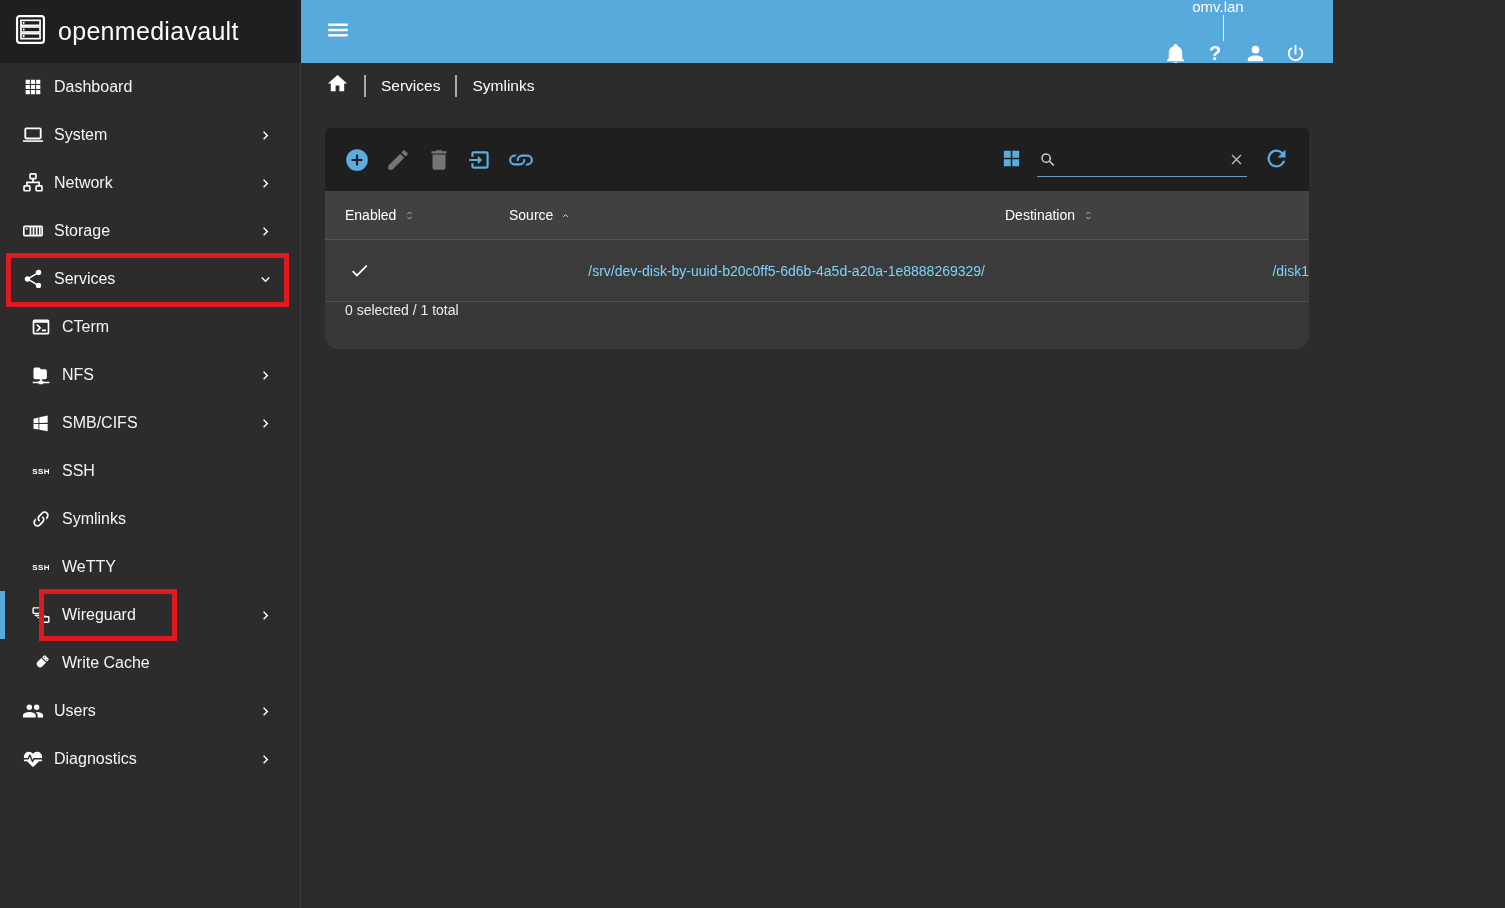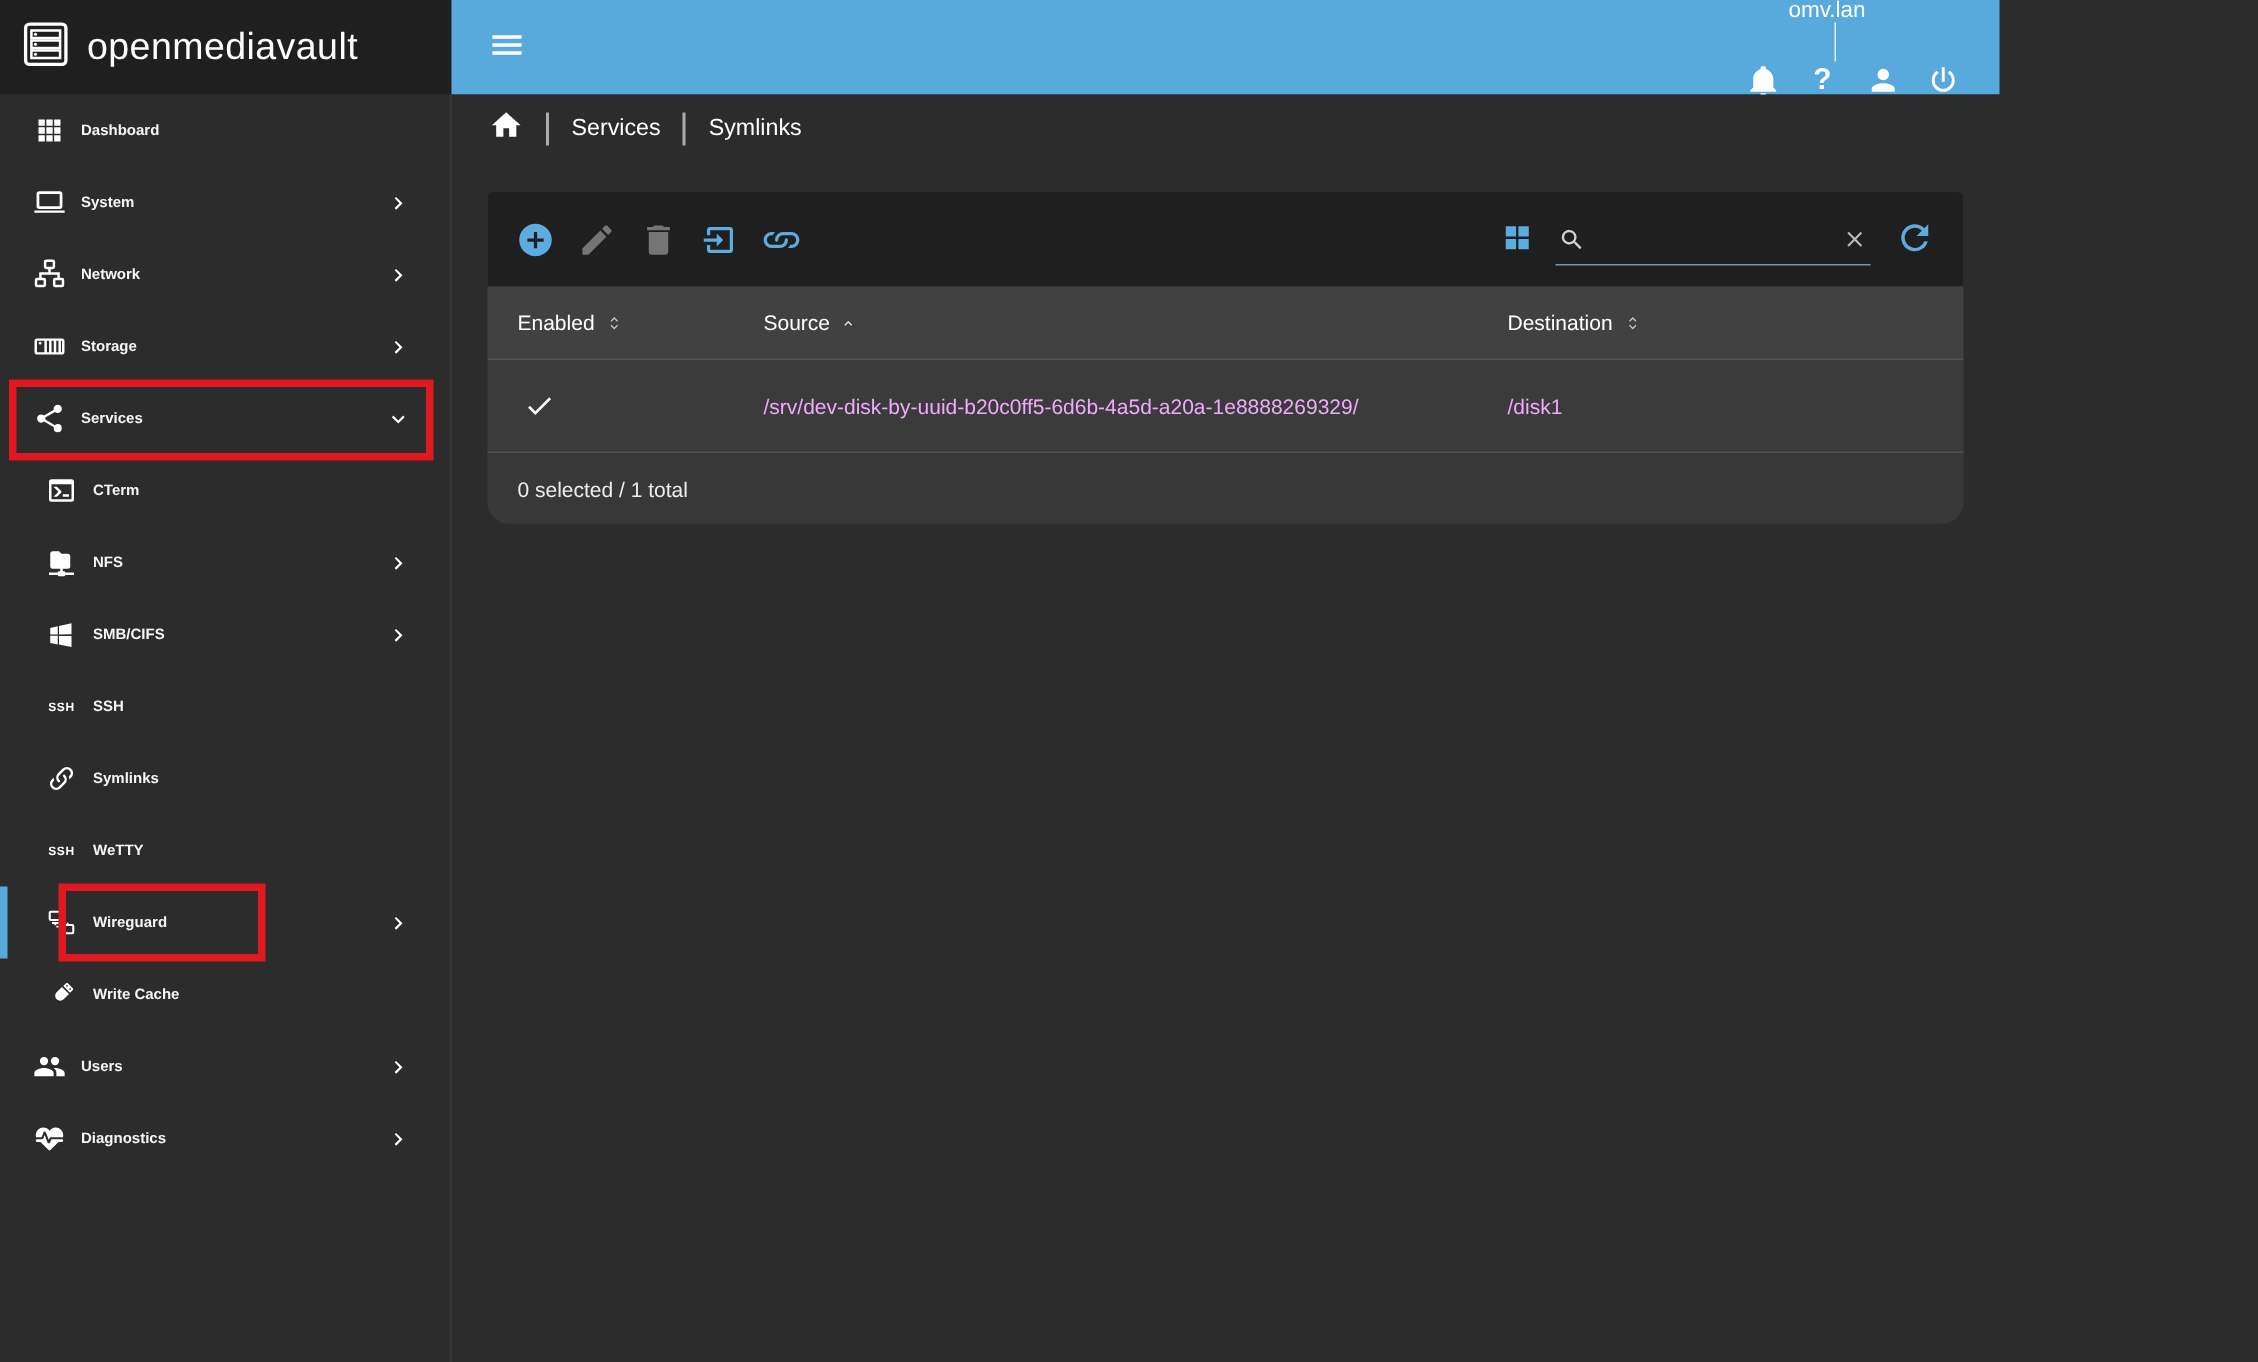--- a/index.html
+++ b/index.html
@@ -23,21 +23,21 @@
   .hostname { font-size:15px; margin-right:18px; }
   .topbar-divider { width:1px; height:26px; background:rgba(255,255,255,.85); margin-right:8px; }
   .topbar-icon-btn { width:24px; height:24px; margin-left:16px; background:none; border:none; padding:0; color:#fff; cursor:pointer; display:flex; align-items:center; justify-content:center; }
   .help-glyph { font-size:20px; font-weight:700; line-height:1; }
 
   
   .sidebar { background:#2c2c2c; position:relative; border-right:1px solid #3a3a3a; overflow:hidden; }
   .side-item { height:48px; display:flex; align-items:center; padding:0 26px 0 21px; color:#f5f5f5; cursor:pointer; }
   .side-item .ic { width:24px; display:flex; justify-content:center; align-items:center; margin-right:9px; color:#fff; flex:none; }
   .side-item.sub { padding-left:29px; }
-  .side-label { font-size:10px; white-space:nowrap;font-weight:bold; }
+  .side-label { font-size:16px; white-space:nowrap; }
   .side-chevron { margin-left:auto; color:#fff; display:flex; }
   .ssh-badge { font-size:8px; font-weight:700; letter-spacing:.4px; color:#fff; }
   .active-bar { position:absolute; left:0; top:528px; width:5px; height:48px; background:#58a9dc; }
 
   
   .main { background:#2c2c2c; display:flex; flex-direction:column; overflow:hidden; }
   .breadcrumb { height:45px; flex:none; display:flex; align-items:center; padding-left:25px; color:#fff; }
   .bc-home { color:#fff; display:flex; cursor:pointer; }
   .bc-divider { width:2px; height:22px; background:rgba(255,255,255,.6); margin:0 15px; }
   .bc-item { font-size:15.5px; cursor:pointer; }
@@ -52,24 +52,24 @@
   .search-magnify { color:#d0d0d0; position:absolute; left:2px; top:8px; display:flex; }
   .search-input { background:transparent; border:none; outline:none; color:#fff; font-size:14px; width:100%; height:100%; padding:0 26px 0 28px; }
   .search-clear { position:absolute; right:2px; top:8px; background:none; border:none; padding:0; color:#b9b9b9; cursor:pointer; display:flex; }
   .reload-btn { width:27px; height:27px; color:#5dacdf; background:none; border:none; padding:0; cursor:pointer; display:flex; align-items:center; justify-content:center; }
 
   .thead { height:48px; background:#414141; display:flex; align-items:center; color:#fff; }
   .th { display:flex; align-items:center; padding-left:20px; font-size:14px; gap:7px; cursor:pointer; }
   .sort-ic { color:#fff; opacity:.7; display:flex; }
   .sort-ic.asc { opacity:.95; }
   .c0 { width:164px; flex:none; } .c1 { width:496px; flex:none; } .c2 { flex:1; }
-  .tr { height:62px; background:#3b3b3b; border-top:1px solid rgba(255,255,255,.13); display:flex; align-items:center; color:#f0abfc; font-size:14px; cursor:pointer; }
+  .tr { height:62px; background:#3b3b3b; border-top:1px solid rgba(255,255,255,.13); display:flex; align-items:center; color:#7dd3fc; font-size:14px; cursor:pointer;text-align:right; }
   .td { padding-left:20px; white-space:nowrap; }
   .td.enabled-cell { padding-left:24px; display:flex; align-items:center; color:#fff; }
-  .tfoot { height:48px; background:#383838; border-top:1px solid rgba(255,255,255,.13); display:flex; align-items:center; padding-left:20px; font-size:14px; color:#ededed; }
+  .tfoot { height:48px; background:#383838; border-top:1px solid rgba(255,255,255,.13); display:flex; padding-left:20px; font-size:14px; color:#ededed; }
 
   
   .anno { position:absolute; border:5px solid #e01920; pointer-events:none; z-index:10; }
   #anno-services { left:6px; top:253px; width:283px; height:54px; }
   #anno-symlinks { left:39px; top:589px; width:138px; height:52px; }
 </style>
 </head>
 <body>
 
 <div class="app">

